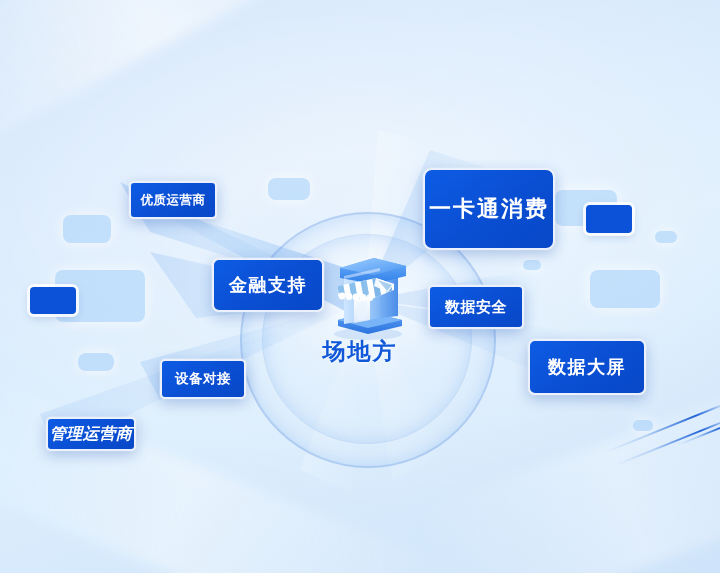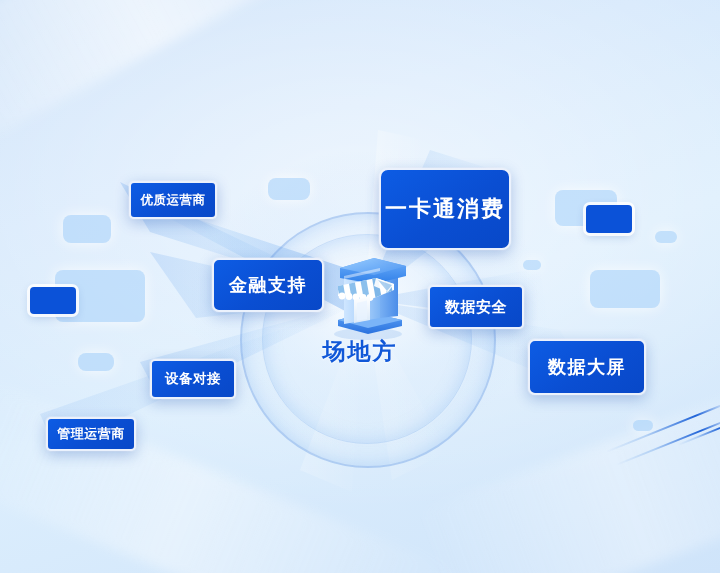--- a/index.html
+++ b/index.html
@@ -66,30 +66,30 @@
   .badge{
     position:absolute;display:flex;align-items:center;justify-content:center;
     color:#ffffff;font-weight:bold;white-space:nowrap;
     background:linear-gradient(145deg,#0d5ce4 0%,#0a4ed2 55%,#0848c8 100%);
     border:2px solid rgba(255,255,255,.92);
     box-shadow:0 4px 14px rgba(16,70,170,.28),0 0 0 1px rgba(255,255,255,.35);
     font-family:"DejaVu Sans","Liberation Sans",sans-serif;
   }
   .badge.sm{font-size:13px;border-radius:5px;letter-spacing:.5px;}
   .badge.md{font-size:18px;border-radius:7px;letter-spacing:1.5px;}
-  .badge.lg{font-size:22px;border-radius:9px;letter-spacing:2px;}
+  .badge.lg{font-size:22px;border-radius:9px;letter-spacing:2px;margin-left:44px;}
 
   #badge-yikatong{left:379px;top:168px;width:128px;height:78px;}
   #badge-jinrong  {left:197px;top:258px;width:108px;height:50px;margin-left:15px;}
   #badge-dapingmu {left:528px;top:339px;width:114px;height:52px;}
   #badge-anquan   {left:428px;top:285px;width:92px;height:40px;}
   #badge-youzhi   {left:129px;top:181px;width:84px;height:34px;}
   #badge-shebei   {left:150px;top:359px;width:82px;height:36px;}
   #badge-guanli   {left:46px;top:417px;width:86px;height:30px;}
-  #badge-guanli   {font-size:13px;}
+  #badge-guanli   {font-size:16px;font-style:italic;}
   #badge-youzhi   {font-size:12.5px;}
   #badge-shebei   {font-size:13.5px;}
   #badge-anquan   {font-size:15px;}
 </style>
 </head>
 <body>
 
 <div id="stage">
 
   <div class="band" style="left:-120px;top:-80px;width:560px;height:120px;transform:rotate(-28deg);"></div>
@@ -243,21 +243,21 @@
   </div>
 
   <div class="badge sm" id="badge-anquan" style="left: 428px; top: 285px; width: 92px; height: 40px;">
     <span>数据安全</span>
   </div>
 
   <div class="badge sm" id="badge-youzhi" style="left: 129px; top: 181px; width: 84px; height: 34px;">
     <span>优质运营商</span>
   </div>
 
-  <div class="badge sm" id="badge-shebei" style="left: 150px; top: 359px; width: 82px; height: 36px;">
+  <div class="badge sm" id="badge-shebei" style="left: 160px; top: 359px; width: 82px; height: 36px;">
     <span>设备对接</span>
   </div>
 
   <div class="badge sm" id="badge-guanli" style="left: 46px; top: 417px; width: 86px; height: 30px;">
     <span>管理运营商</span>
   </div>
 
 </div>
 
 </body></html>

